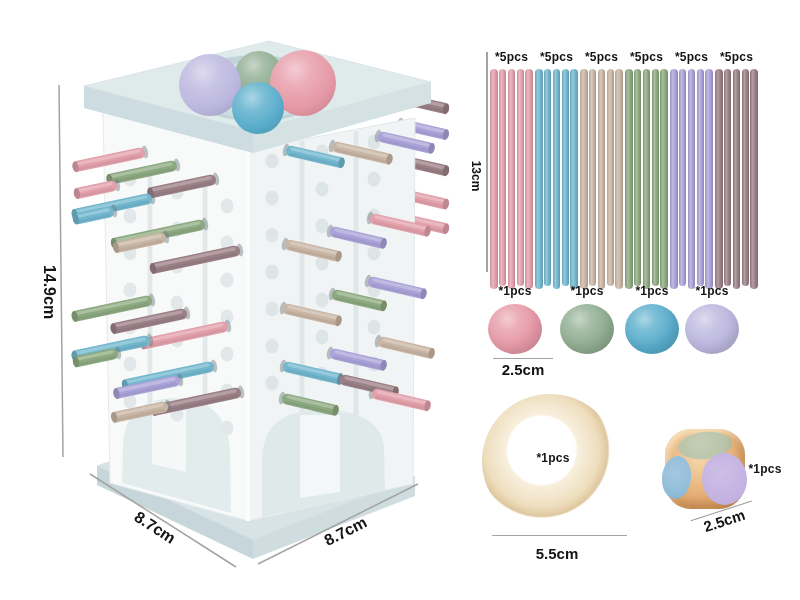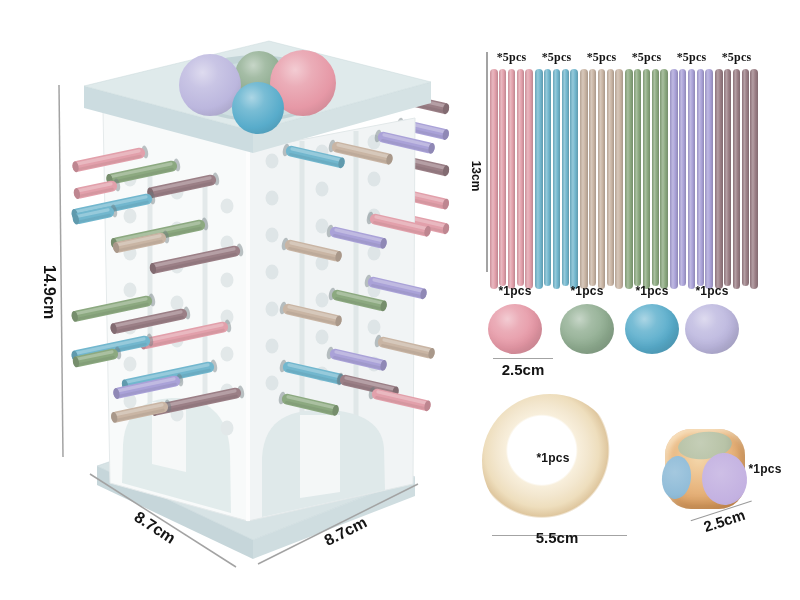--- a/index.html
+++ b/index.html
@@ -5,21 +5,21 @@
   html,body{margin:0;padding:0;}
   body{width:800px;height:600px;background:#ffffff;font-family:"Liberation Sans",sans-serif;overflow:hidden;}
   #page{position:relative;width:800px;height:600px;background:#fff;}
   section{position:absolute;}
   .qty-inline{display:block;font-size:12px;font-weight:700;color:#141414;letter-spacing:.2px;text-align:center;}
   .qty{position:absolute;font-size:12px;font-weight:700;color:#141414;letter-spacing:.2px;text-align:center;}
   .dim{position:absolute;font-size:15px;font-weight:700;color:#141414;text-align:center;}
   .line{position:absolute;background:#a3a3a3;}
   
   #bundles{left:460px;top:28px;width:320px;height:258px;}
-  #bundle-row{position:absolute;left:29px;top:22px;display:flex;font-family:Liberation Serif, serif;}
+  #bundle-row{position:absolute;left:29px;top:22px;display:flex;}
   .bundle{width:45px;display:flex;flex-direction:column;align-items:center;}
   .bundle .qty-inline{height:16px;margin-bottom:3px;}
   .stickwrap{display:flex;gap:1.6px;}
   .bstick{width:7.2px;height:220px;border-radius:4px;}
   #sticks-length-line{left:26px;top:24px;width:1.5px;height:220px;}
   #sticks-length-label{position:absolute;left:-12px;top:141px;width:56px;font-size:12px;font-weight:700;color:#141414;text-align:center;transform:rotate(90deg);}
   
   #balls-row{left:460px;top:282px;width:320px;height:106px;}
   .ball-item{position:absolute;width:58px;top:2px;text-align:center;}
   .ball{width:54px;height:50px;border-radius:50%;margin:6px auto 0;box-shadow:inset -5px -7px 10px rgba(0,0,0,0.07);}
@@ -525,21 +525,21 @@
         </div>
       </div>
     <div class="line" style="left:33px;top:76px;width:60px;height:1.2px;"></div>
     <span class="dim" style="left:33px;top:79px;width:60px;">2.5cm</span>
   </section>
 
   <section id="ring-block">
     <div class="ring"></div>
     <span class="qty" style="left:63px;top:63px;width:60px;">*1pcs</span>
     <div class="line" style="left:32px;top:147px;width:135px;height:1.2px;"></div>
-    <span class="dim" style="left:67px;top:141px;width:60px;">5.5cm</span>
+    <span class="dim" style="left:67px;top:157px;width:60px;">5.5cm</span>
   </section>
 
   <section id="die-block">
     <div class="die">
       <span class="die-face top" id="die-face-top" style="background: radial-gradient(circle at 42% 38%, rgb(197, 206, 183) 0%, rgb(184, 195, 167) 70%, rgb(169, 179, 154) 100%);"></span>
       <span class="die-face left" id="die-face-left" style="background: radial-gradient(circle at 42% 38%, rgb(164, 200, 223) 0%, rgb(144, 188, 216) 70%, rgb(132, 173, 199) 100%);"></span>
       <span class="die-face front" id="die-face-front" style="background: radial-gradient(circle at 42% 38%, rgb(206, 191, 230) 0%, rgb(195, 177, 225) 70%, rgb(179, 163, 207) 100%);"></span>
     </div>
     <span class="qty" style="left:92px;top:44px;width:46px;">*1pcs</span>
     <div class="dim-angled">

